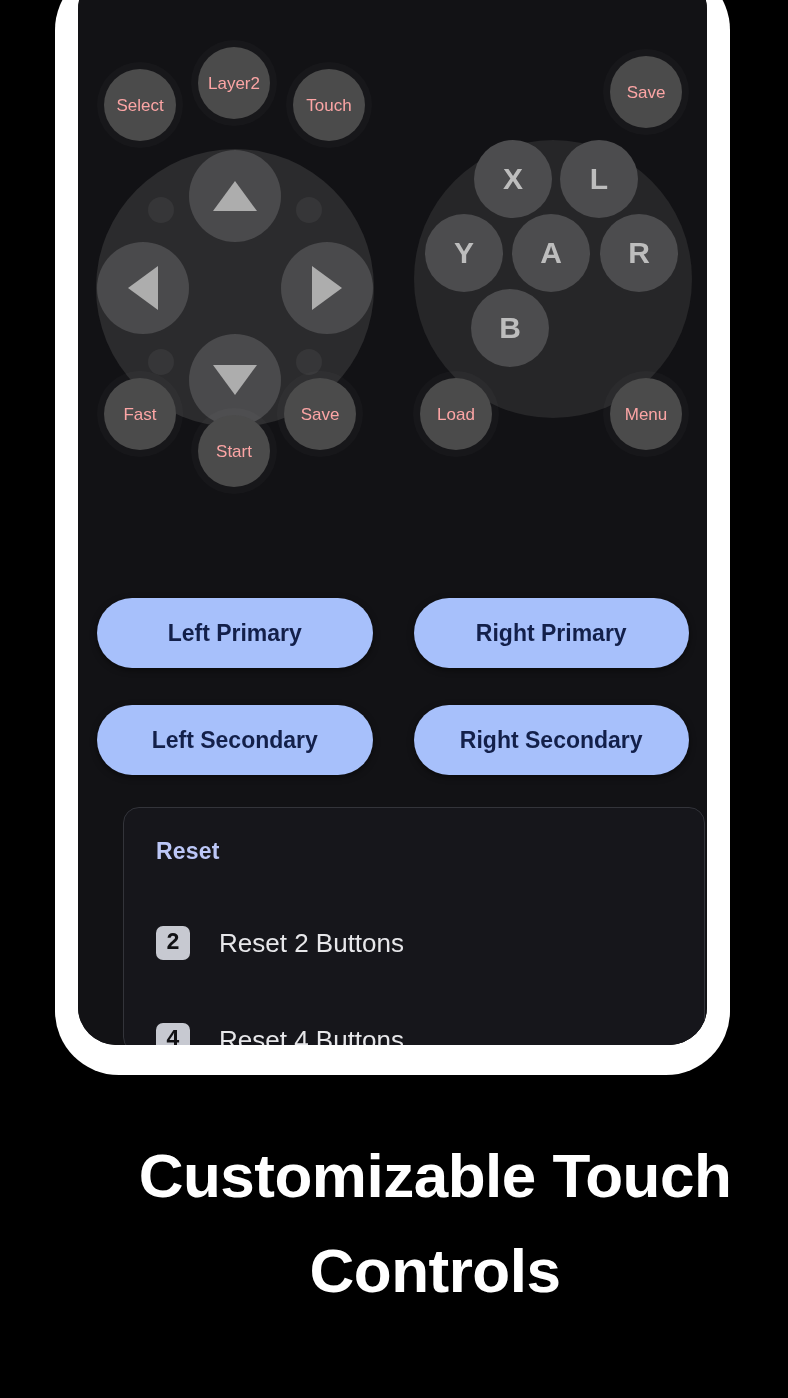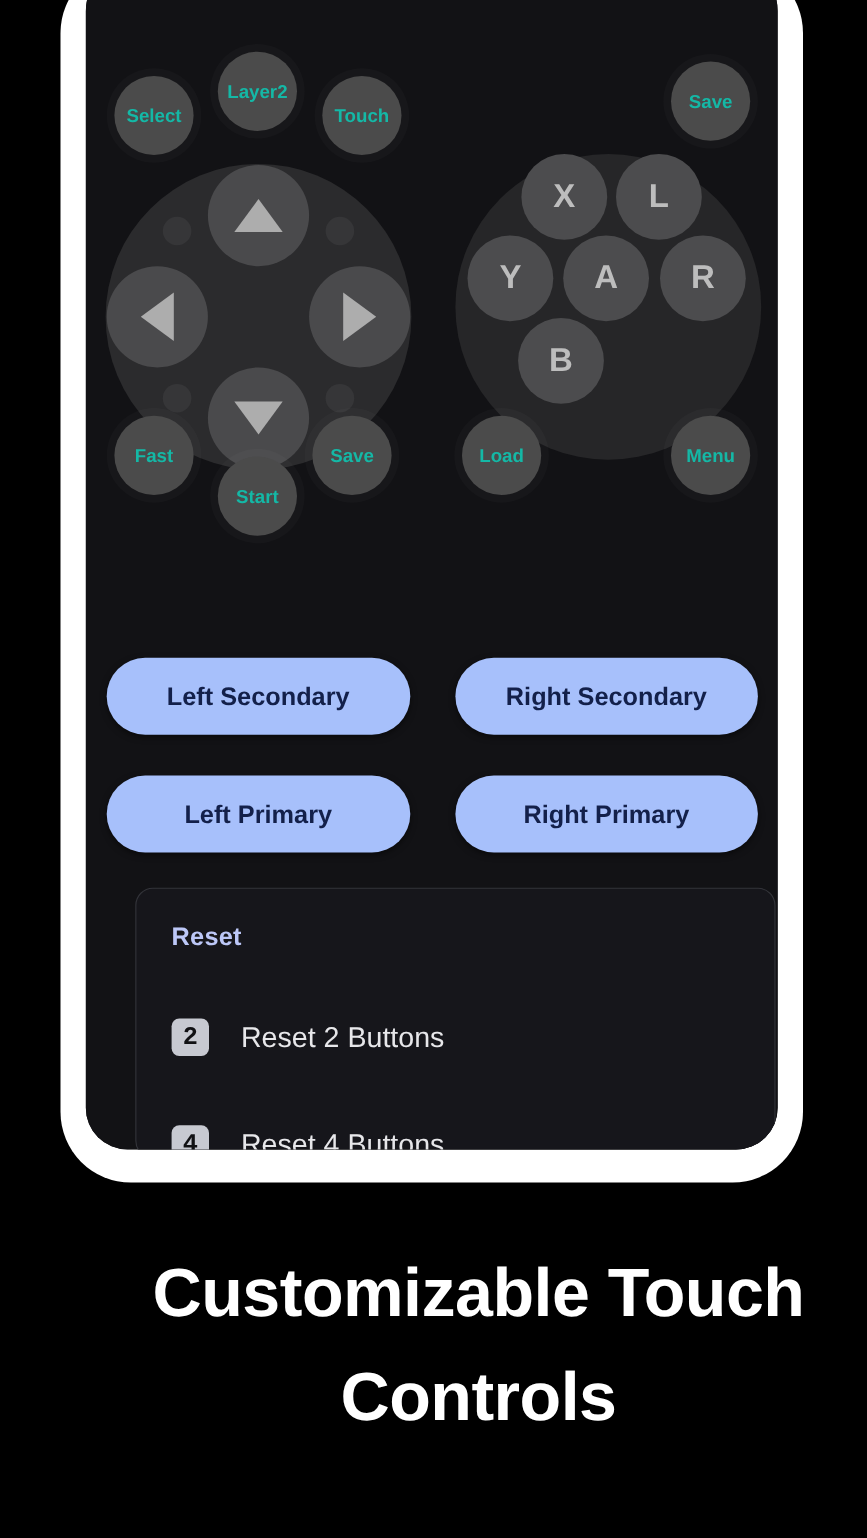--- a/index.html
+++ b/index.html
@@ -41,26 +41,26 @@
     position: absolute;
     inset: 0;
     background: #121215;
   }
 
   
   .touch-btn {
     position: absolute;
     border-radius: 50%;
     background: #4b4b4b;
-    color: #14b8a6;
-    display: flex;
-    align-items: center;
-    justify-content: center;
-    font-family: "Liberation Sans", sans-serif;
-    font-weight: bold;
+    color: #fca5a5;
+    display: flex;
+    align-items: center;
+    justify-content: center;
+    font-family: "Liberation Sans", sans-serif;
+    font-weight: normal;
     box-sizing: border-box;
     line-height: 1;
     user-select: none;
   }
   .touch-btn.small {
     width: 72px;
     height: 72px;
     font-size: 17px;
   }
   .touch-btn.halo {
@@ -321,26 +321,26 @@
 
     <div class="touch-btn small halo" id="btn-load">
       <span>Load</span>
     </div>
     <div class="touch-btn small halo" id="btn-menu">
       <span>Menu</span>
     </div>
 
     <div id="pill-grid">
       <div class="pill-row">
+        <button class="pill-btn">Left Primary</button>
+        <button class="pill-btn">Right Primary</button>
+      </div>
+      <div class="pill-row">
         <button class="pill-btn">Left Secondary</button>
         <button class="pill-btn">Right Secondary</button>
-      </div>
-      <div class="pill-row">
-        <button class="pill-btn">Left Primary</button>
-        <button class="pill-btn">Right Primary</button>
       </div>
     </div>
 
     <div id="reset-panel">
       <div id="reset-title">Reset</div>
 
       <div class="reset-item" id="reset-item-2">
         <span class="num-badge">2</span>
         <span class="reset-label">Reset 2 Buttons</span>
       </div>

